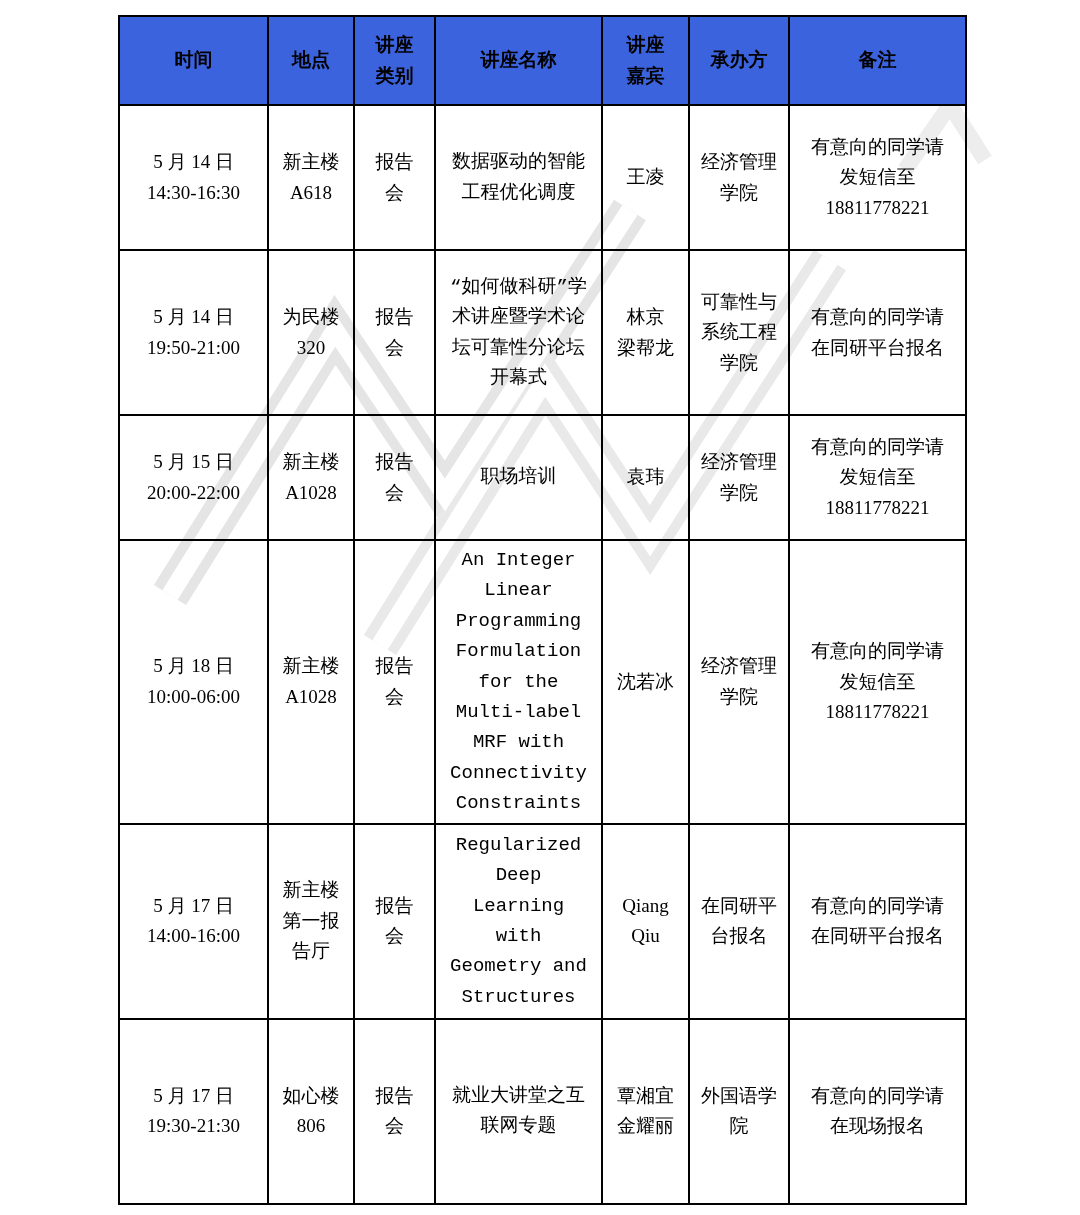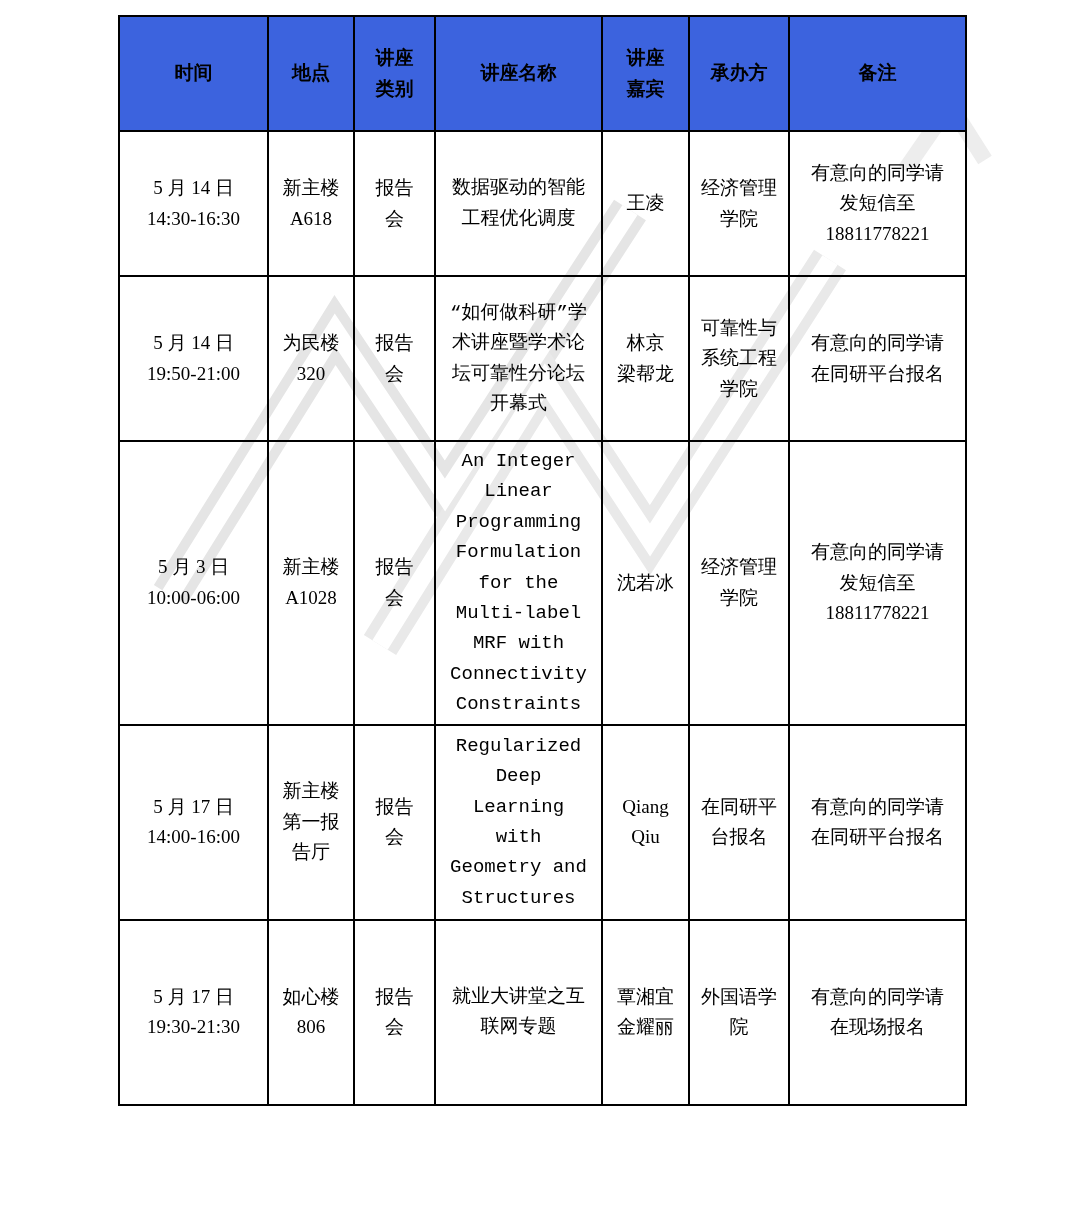--- a/index.html
+++ b/index.html
@@ -43,21 +43,21 @@
     box-sizing: border-box;
     word-break: break-word;
     overflow: hidden;
   }
   table.schedule th {
     background: #3C63DE;
     font-weight: bold;
     padding: 4px 6px;
   }
   .pre { white-space: pre-line; }
-  tr.hdr   { height: 115px; border-radius: 14px; }
+  tr.hdr   { height: 89px; border-radius: 14px; }
   tr.r0    { height: 145px; }
   tr.r1    { height: 165px; }
   tr.r2    { height: 125px; }
   tr.r3    { height: 245px; }
   tr.r4    { height: 195px; }
   tr.r5    { height: 185px; }
   td.c-title { padding: 4px 12px; font-family: Liberation Mono, monospace; }
   td.c-org   { padding: 4px 19px; }
   td.c-note  { padding: 4px 8px; }
 </style>
@@ -126,24 +126,40 @@
       <td class="pre">报告
 会</td>
       <td class="c-title">“如何做科研”学术讲座暨学术论坛可靠性分论坛开幕式</td>
       <td class="pre">林京
 梁帮龙</td>
       <td class="c-org">可靠性与系统工程学院</td>
       <td class="pre c-note">有意向的同学请
 在同研平台报名</td>
     </tr>
 
+    <tr class="r2">
+      <td class="c-time">
+        <div>5 月 15 日</div>
+        <div>20:00-22:00</div>
+      </td>
+      <td class="pre">新主楼
+A1028</td>
+      <td class="pre">报告
+会</td>
+      <td class="c-title">职场培训</td>
+      <td class="pre">袁玮</td>
+      <td class="c-org">经济管理学院</td>
+      <td class="pre c-note">有意向的同学请
+发短信至
+18811778221</td>
+    </tr>
 
     <tr class="r3">
       <td class="c-time">
-        <div>5 月 3 日</div>
+        <div>5 月 18 日</div>
         <div>10:00-06:00</div>
       </td>
       <td class="pre">新主楼
 A1028</td>
       <td class="pre">报告
 会</td>
       <td class="c-title">An Integer Linear Programming Formulation for the Multi-label MRF with Connectivity Constraints</td>
       <td class="pre">沈若冰</td>
       <td class="c-org">经济管理学院</td>
       <td class="pre c-note">有意向的同学请

